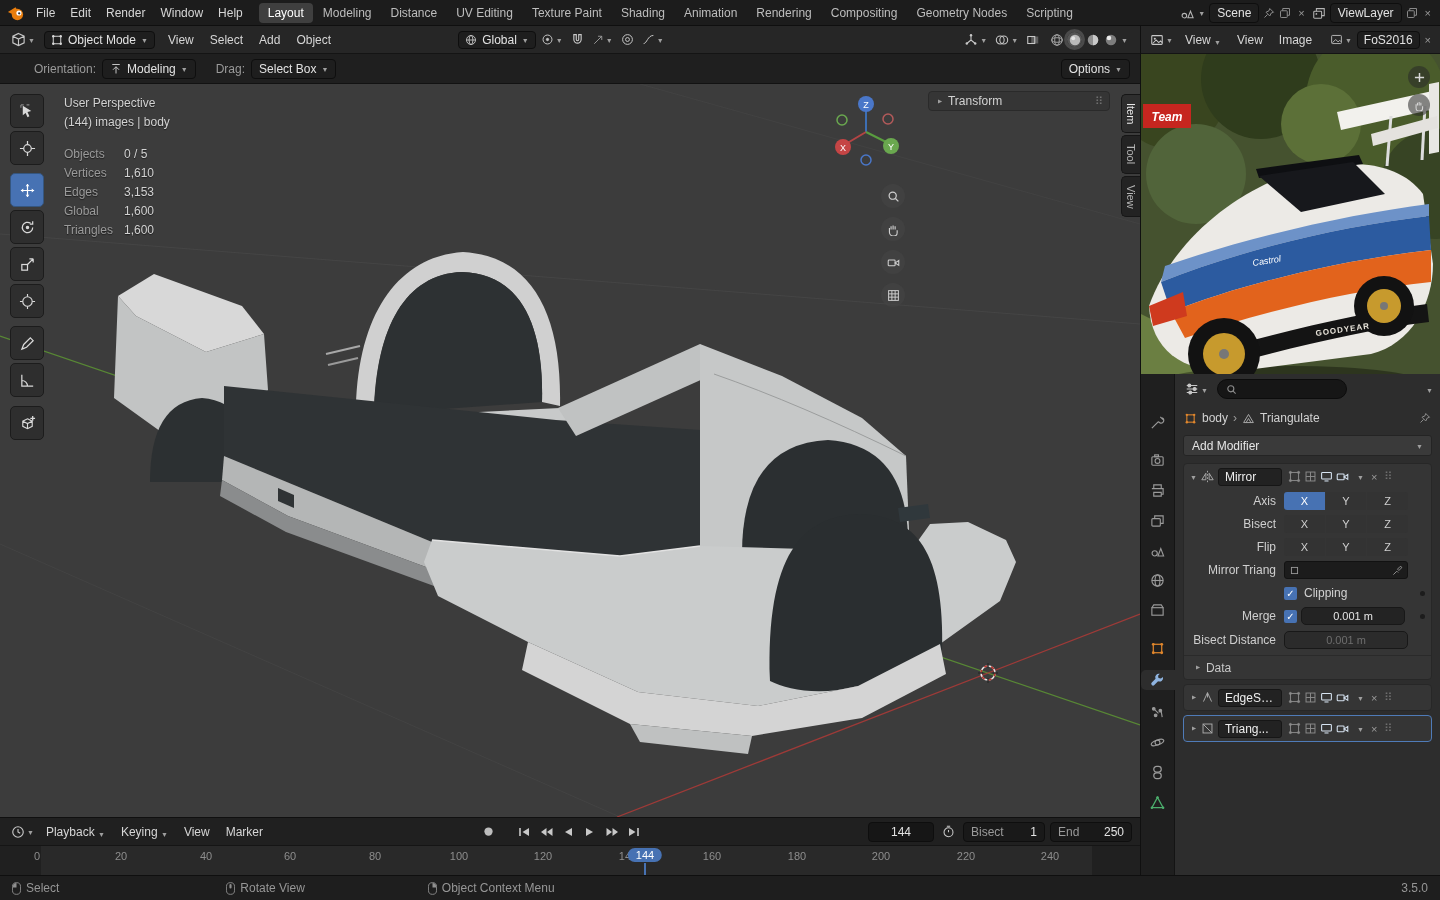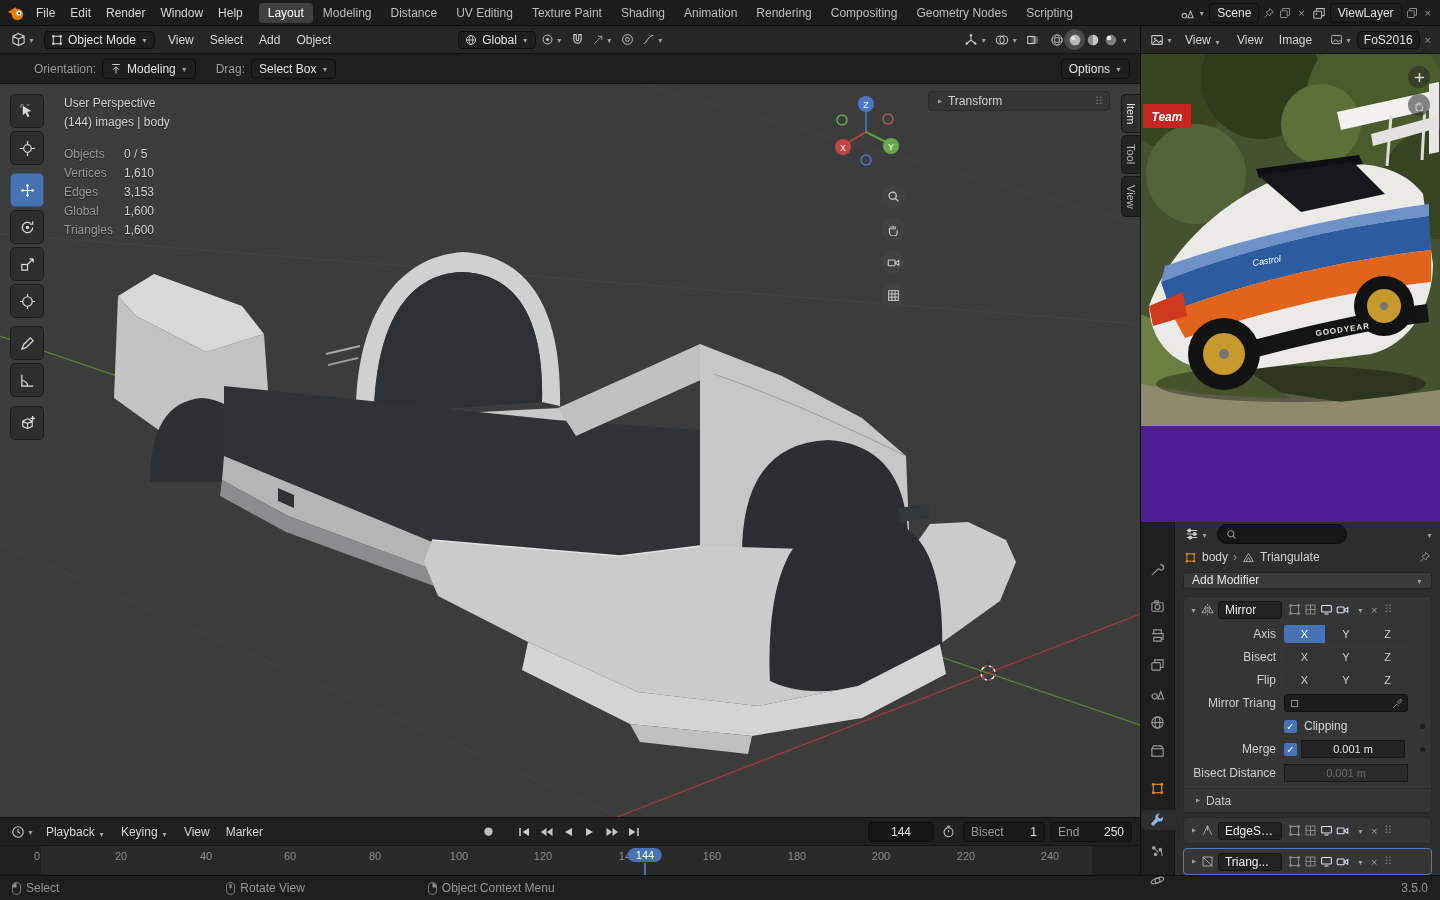--- a/index.html
+++ b/index.html
@@ -64,21 +64,21 @@
 .playline{position:absolute;top:17px;bottom:0;width:2px;background:#4772b3;transform:translateX(-50%)}
 .playbadge{position:absolute;top:2px;transform:translateX(-50%);background:#4772b3;color:#fff;border-radius:9px;padding:1px 8px;font-size:11px}
 
 
 .statusbar{height:25px;background:#1e1e1e;border-top:1px solid #0f0f0f;display:flex;align-items:center;padding:0 12px;color:#969696;gap:7px}
 .sb-item{display:flex;align-items:center;gap:5px}
 .sb-ver{margin-left:auto}
 
 
 .imgh{height:28px;background:#262626;border-bottom:1px solid #141414;display:flex;align-items:center;gap:2px;padding:0 6px;white-space:nowrap}
-.imgview{height:468px;position:relative;background:#4c1d95;overflow:hidden}
+.imgview{height:320px;position:relative;background:#a16207;overflow:hidden}
 .ovbtn{position:absolute;right:10px;width:22px;height:22px;border-radius:50%;background:rgba(40,40,40,.55);color:#d8d8d8;display:flex;align-items:center;justify-content:center}
 
 
 .props{flex:1;display:flex;min-height:0;background:#2d2d2d}
 .ptabs{width:34px;background:#1f1f1f;border-right:1px solid #141414;display:flex;flex-direction:column;align-items:center;padding-top:40px;gap:14px;flex-shrink:0}
 .ptab{width:26px;height:16px;display:flex;align-items:center;justify-content:center;color:#9a9a9a}
 .ptab.grp{margin-top:8px}
 .ptab.active{width:34px;background:#2d2d2d;border-radius:5px 0 0 5px;color:#8fb4e0;padding:10px 0}
 .pmain{flex:1;display:flex;flex-direction:column;min-width:0;overflow:hidden}
 .phead{height:30px;display:flex;align-items:center;gap:6px;padding:0 7px}
@@ -90,21 +90,21 @@
 .modpanel.activemod{border-color:#4f7bb8}
 .modhead{height:25px;display:flex;align-items:center;gap:4px;padding:0 6px}
 .modname{background:#222;border:1px solid #161616;border-radius:3px;padding:1px 6px;width:64px;overflow:hidden;text-overflow:ellipsis;white-space:nowrap;color:#eee}
 .modtoggles{display:flex;align-items:center;gap:3px;margin-left:2px}
 .mt{color:#8a8a8a}.mt.on{color:#d7e4f2}
 .prow{display:flex;align-items:center;height:23px;padding-right:6px}
 .plabel{flex:0 0 100px;text-align:right;padding-right:8px;color:#cfcfcf}
 .seg{display:flex;width:124px;border-radius:3px;overflow:hidden;gap:1px}
 .segbtn{flex:1;height:18px;background:#333;color:#d0d0d0;display:flex;align-items:center;justify-content:center;font-size:11px}
 .segbtn.on{background:#4772b3;color:#fff}
-.valfld{width:124px;height:18px;background:#232323;border:1px solid #181818;border-radius:0;display:flex;align-items:center;justify-content:center;font-size:11px;color:#e5e5e5}
+.valfld{width:124px;height:18px;background:#232323;border:1px solid #181818;border-radius:5px;display:flex;align-items:center;justify-content:center;font-size:11px;color:#e5e5e5}
 .valfld.disabled{background:#2b2b2b;color:#6e6e6e}
 .objfld{width:124px;height:18px;background:#1c1c1c;border:1px solid #121212;border-radius:3px;display:flex;align-items:center;padding:0 4px;gap:4px}
 .chk{width:13px;height:13px;background:#4772b3;border-radius:2px;color:#fff;font-size:10px;display:flex;align-items:center;justify-content:center;flex-shrink:0}
 .dot{width:5px;height:5px;border-radius:50%;background:#1c1c1c;margin-left:auto}
 .subsec{border-top:1px solid #2a2a2a;height:24px;display:flex;align-items:center;gap:5px;padding:0 10px;color:#c8c8c8;margin-top:3px}
 </style>
 </head>
 <body>
 
 <div class="app">

